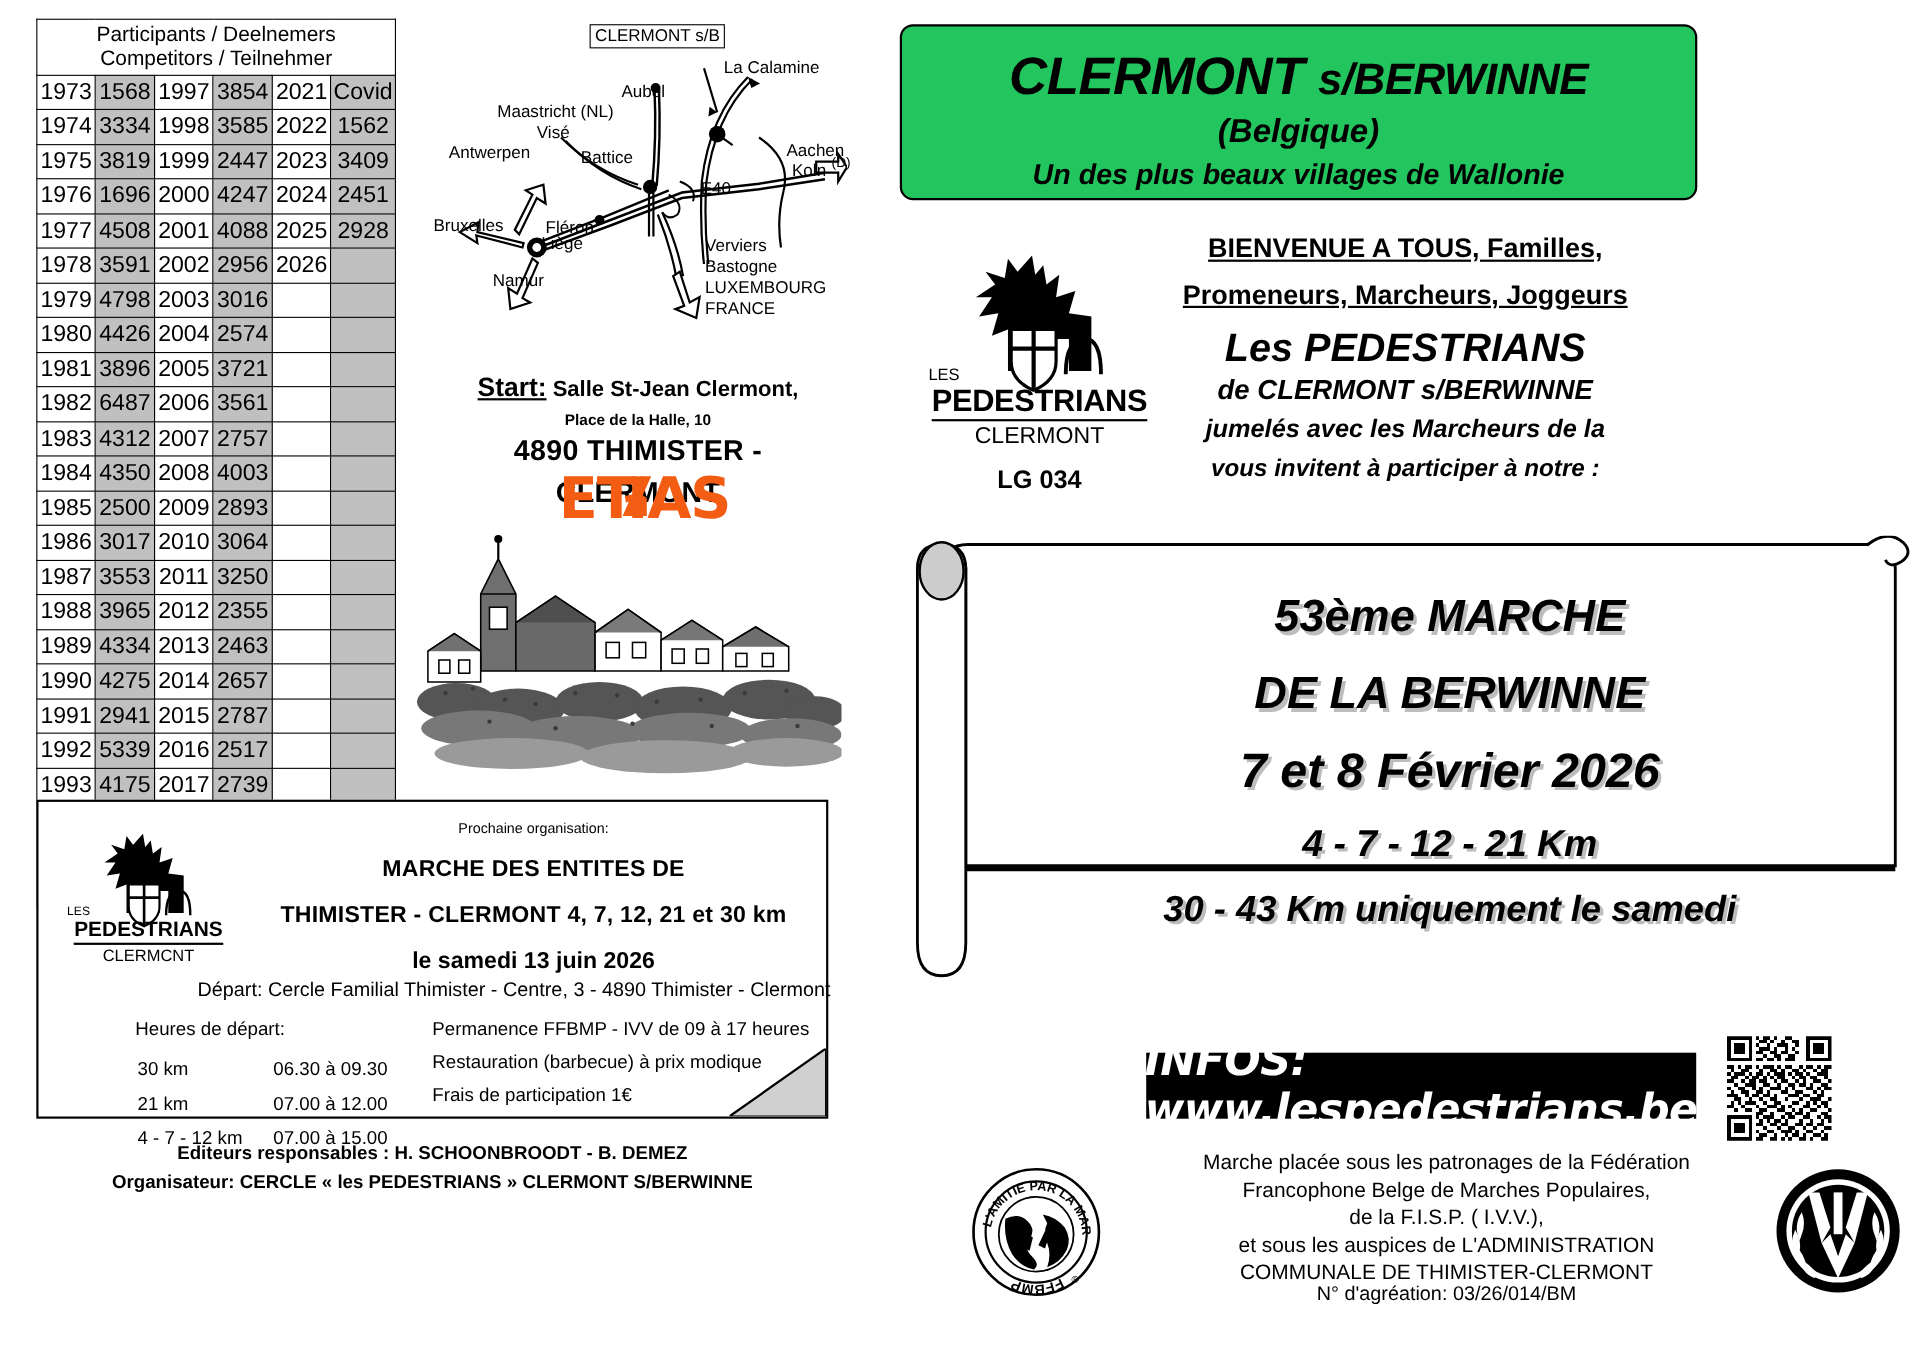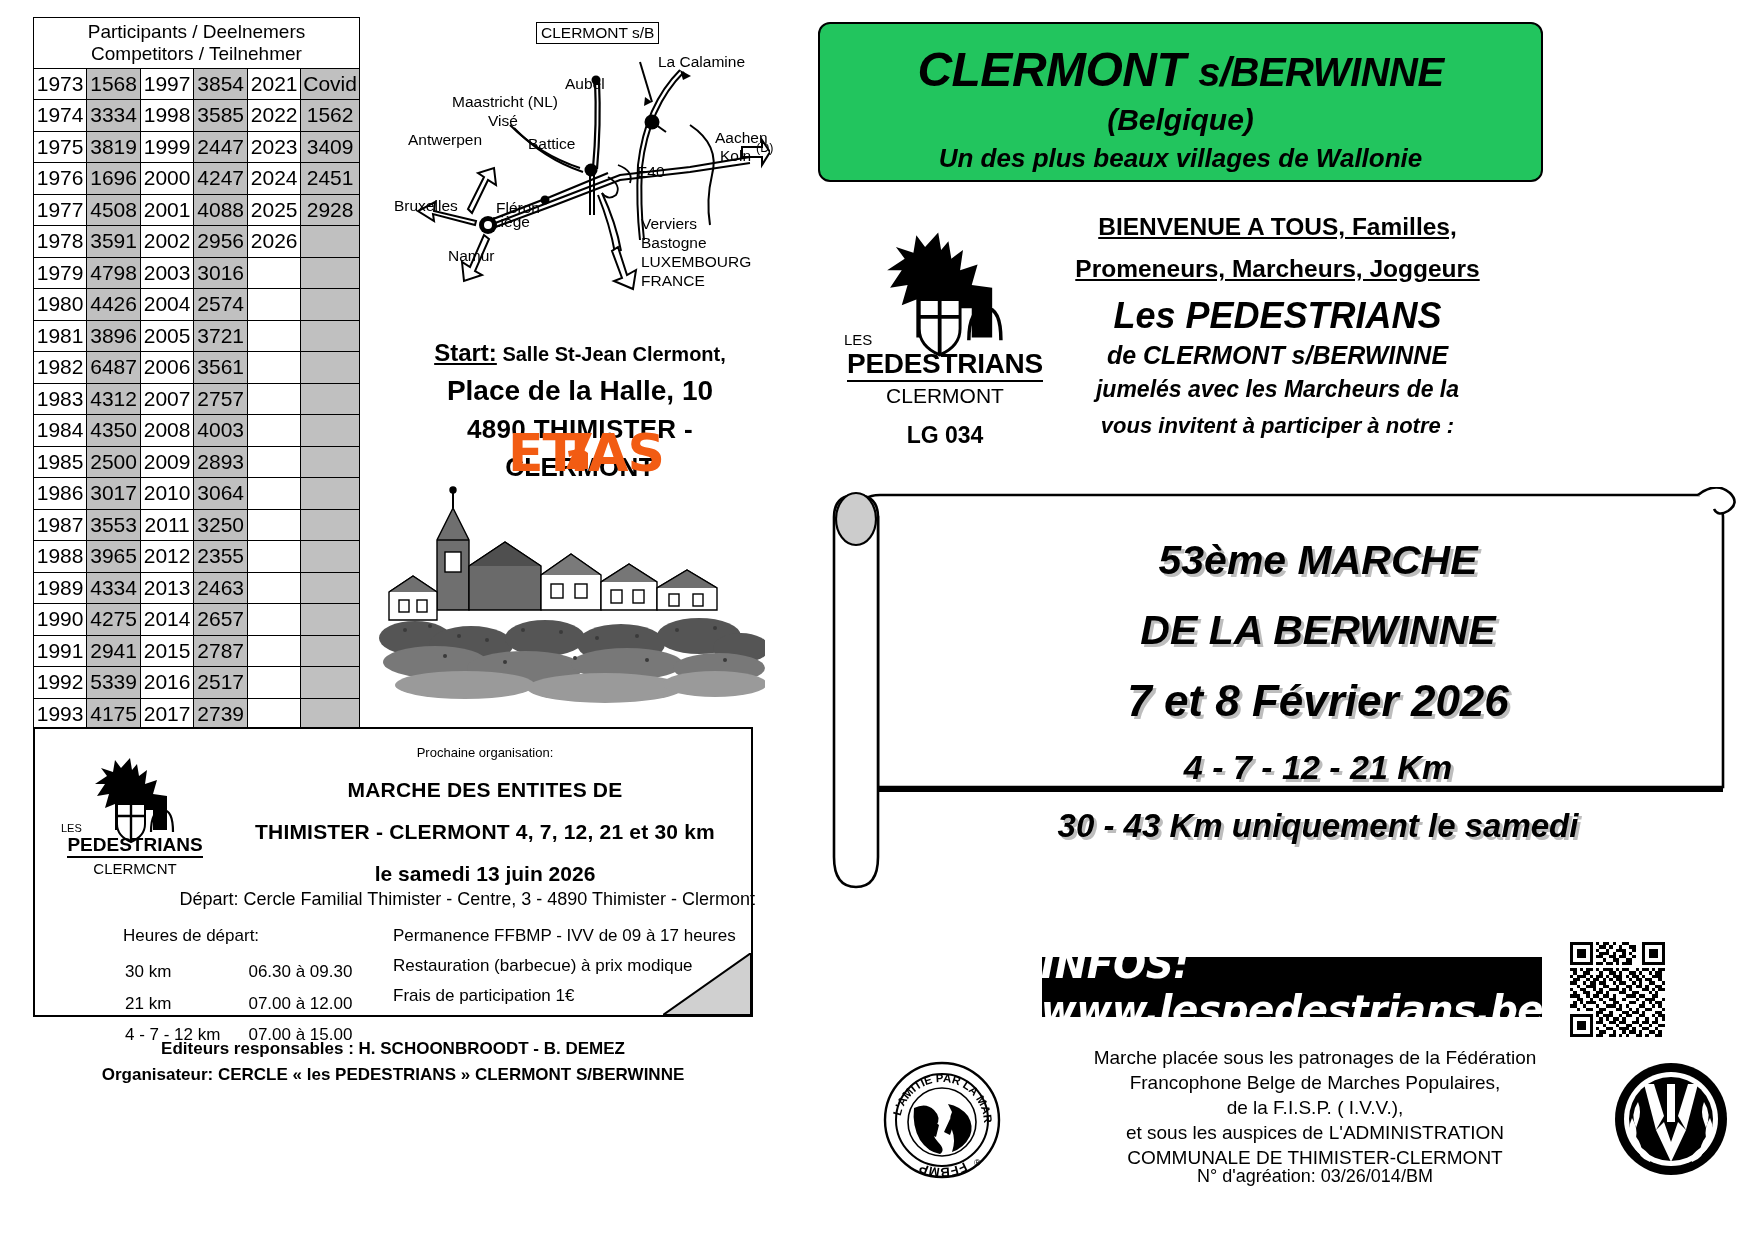--- a/index.html
+++ b/index.html
@@ -47,21 +47,21 @@
     font-size: 15.5px; padding: 1px 4px; white-space: nowrap;
   }
 
   
   .start-block {
     position: absolute; left: 400px; top: 336px; width: 360px;
     text-align: center; line-height: 1.45;
   }
   .start-l1 { font-size: 20px; font-weight: bold; }
   .start-l1 u { font-size: 24px; }
-  .start-l2 { font-size: 28px; font-weight: bold; }
+  .start-l2 { font-size: 14px; font-weight: bold; }
   .start-l3 { font-size: 26px; font-weight: bold; letter-spacing: 0.3px; text-align: center; }
 
   
   .ethias {
     position: absolute; left: 508px; top: 423px;
     font-size: 54px; font-weight: bold; color: #f25c13;
     font-family: "DejaVu Sans", sans-serif; letter-spacing: -1px;
   }
 
   

